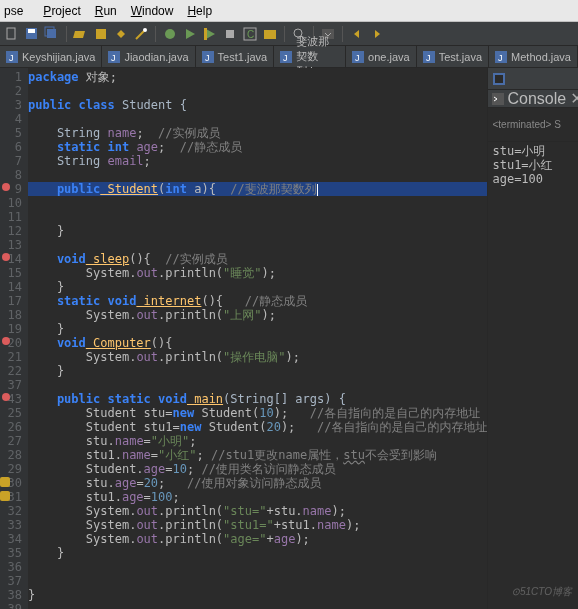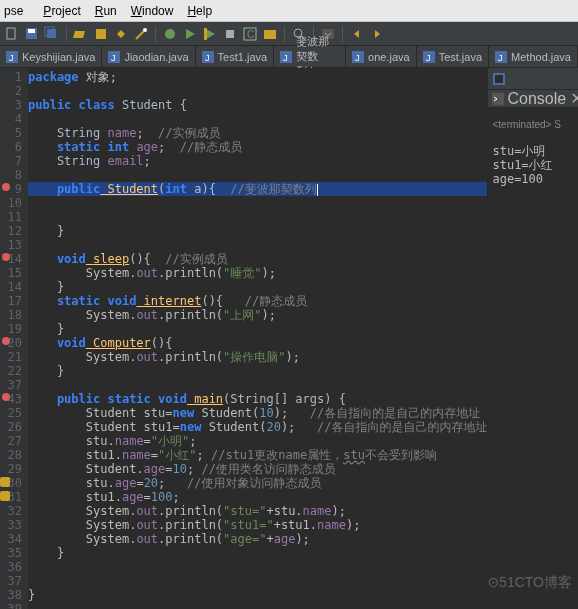--- a/index.html
+++ b/index.html
@@ -31,21 +31,21 @@
   .caret { display: inline-block; width: 1px; height: 12px; background: #fff; vertical-align: middle; }
   .sidepanel { flex: 1; background: #2b2b2b; border-left: 1px solid #282828; display: flex; flex-direction: column; }
   .sp-top { height: 22px; background: #3c3f41; border-bottom: 1px solid #282828; display:flex; align-items:center; padding:0 4px; }
   .sp-top svg { margin-right: 4px; }
   .sp-tab { height: 18px; background: #3c3f41; display: flex; align-items: center; justify-content: flex-end; padding: 0 4px; border-bottom: 1px solid #282828; font-size: 16px; }
   .sp-tab .x { margin-left: 4px; color: #aaa; }
   .sp-term { font-size: 10px; color: #888; padding: 11px 4px; border-bottom: 1px solid #282828; }
   .sp-out { flex: 1; padding: 2px 4px; font-family: Consolas, monospace; font-size: 12px; line-height: 14px; color: #bbbbbb; white-space: pre; }
   .margin-strip { position:absolute; left:0; top:0; width:3px; height:100%; }
   .margin-mark { position:absolute; left:0; width:3px; background:#4a88c7; }
-  .watermark { position: absolute; right: 6px; bottom: 17px; color: rgba(255,255,255,0.25); font-size: 14px; pointer-events: none; }
+  .watermark { position: absolute; right: 6px; bottom: 10px; color: rgba(255,255,255,0.25); font-size: 10px; font-style: italic; pointer-events: none; }
   .underline { text-decoration: underline wavy #808080; }
 </style>
 </head>
 <body>
 
 <div class="menubar">
   <span style="margin-right:20px;">pse</span>
   <span><u>P</u>roject</span>
   <span><u>R</u>un</span>
   <span><u>W</u>indow</span>

